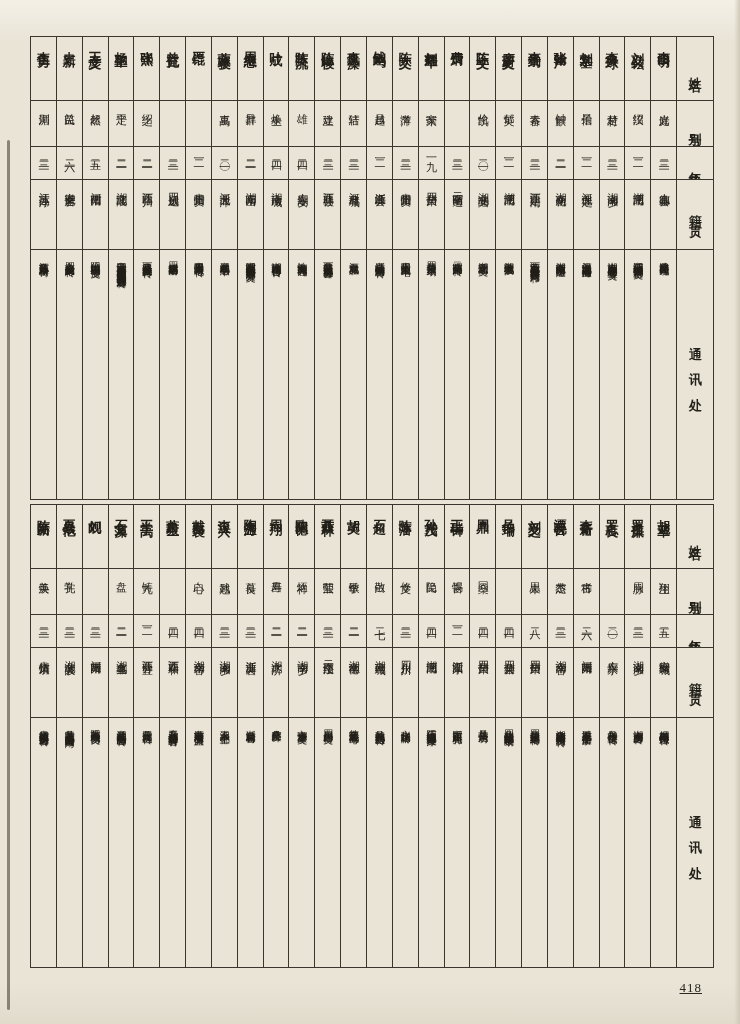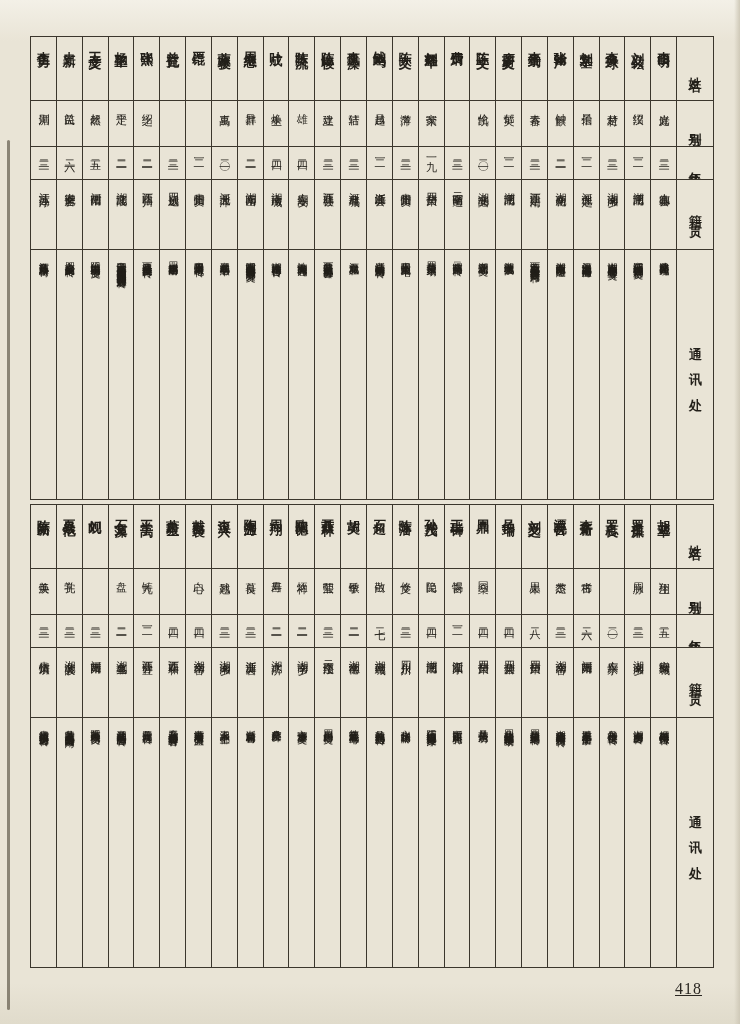--- a/index.html
+++ b/index.html
@@ -61,21 +61,21 @@
   .alias-cell .vt{font-size:11px;letter-spacing:1px;}
   .age-cell .vt{font-size:11px;letter-spacing:1px;}
   .native-cell .vt{font-size:11px;letter-spacing:1px;line-height:1.05;}
   .addr-cell .vt{font-size:10px;letter-spacing:0.5px;line-height:12px;}
   .header-col .cell{align-items:center;justify-content:center;padding-top:0;}
   .header-col .vt{font-size:13px;font-weight:600;}
   .hdr-sp2 .vt{letter-spacing:10px;}
   .hdr-sp3 .vt{letter-spacing:26px;}
   .page-num{
     position:absolute;right:38px;top:980px;
-    font-size:16px;letter-spacing:1px;color:#2a2722;text-decoration:underline;
+    font-size:13px;letter-spacing:1px;color:#2a2722;text-decoration:underline;
   }
 </style>
 </head>
 <body>
 
 <div class="edge-left"></div>
 <div class="edge-right"></div>
 
 <div class="reg-table" id="table-top">
   <div class="col">

